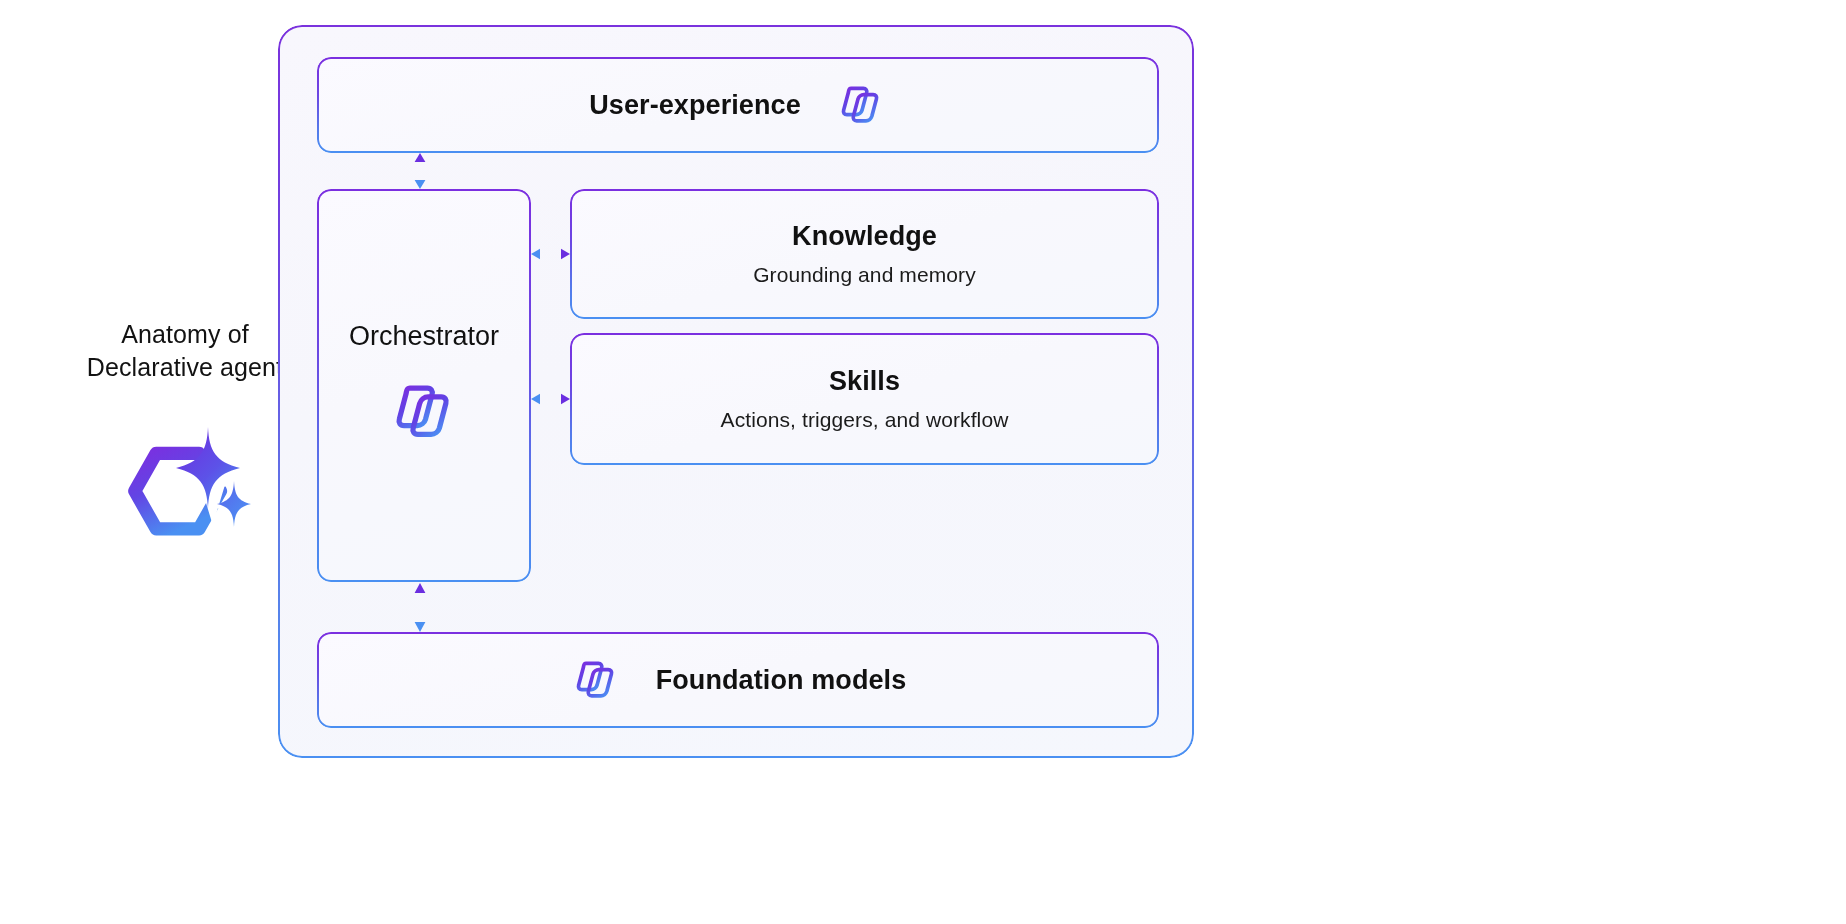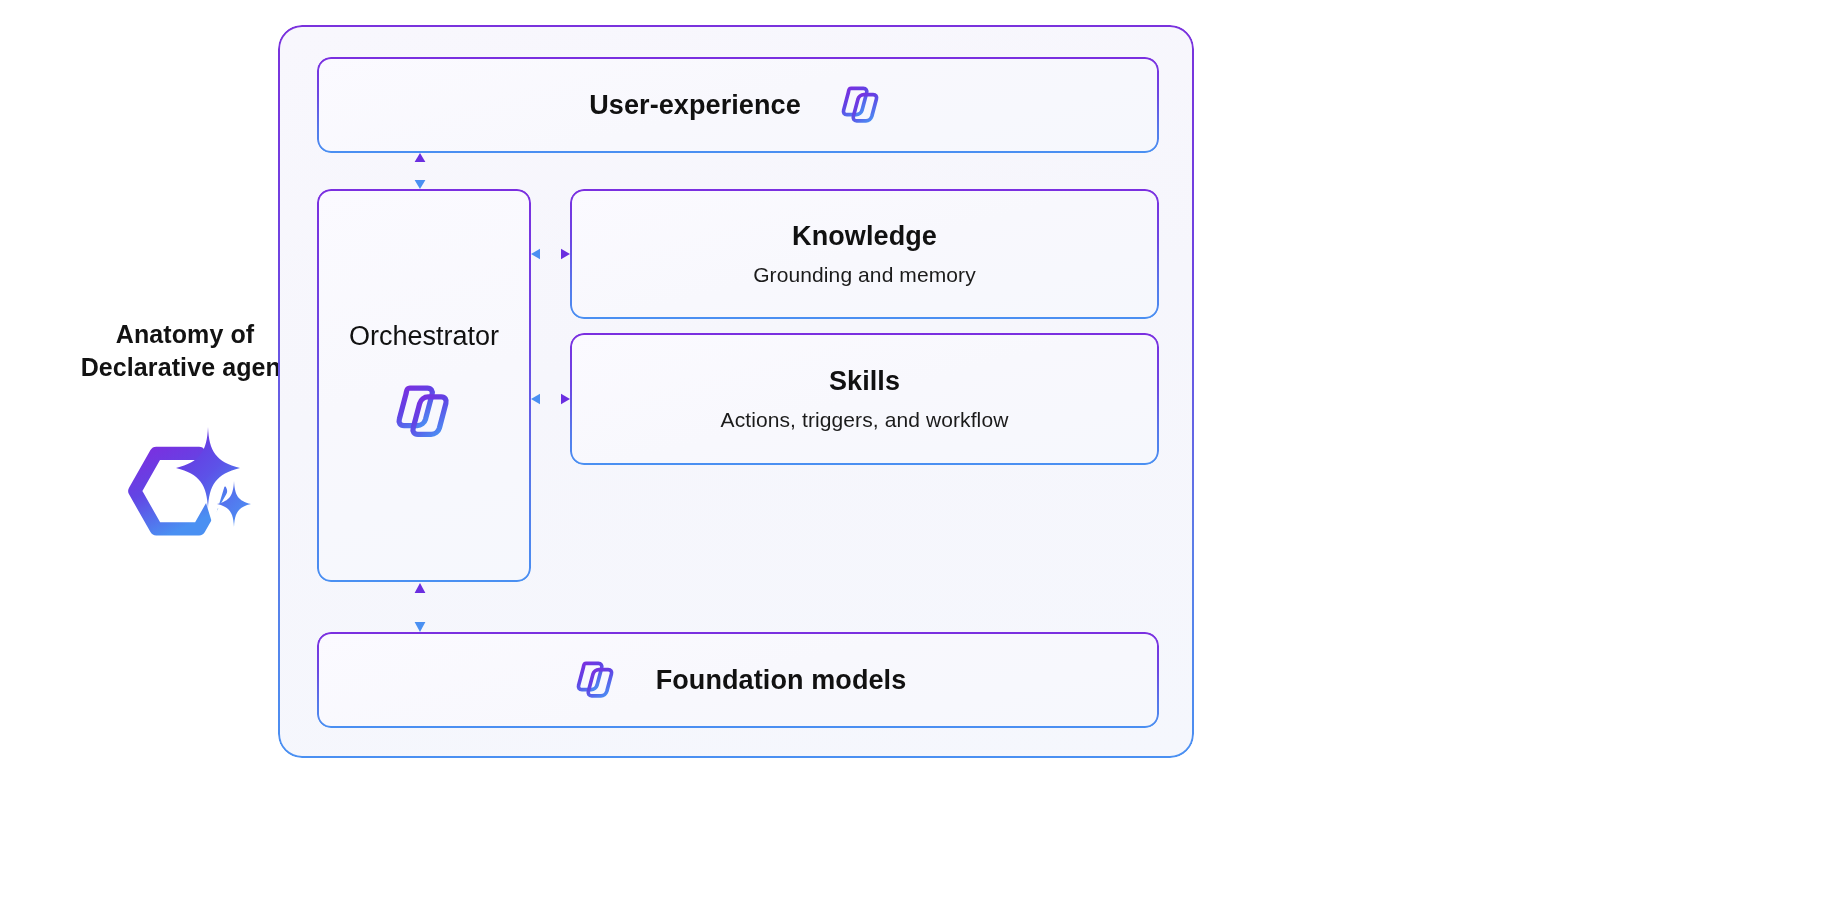--- a/index.html
+++ b/index.html
@@ -25,21 +25,21 @@
   
   #left-panel {
     position: absolute;
     left: 40px;
     top: 318px;
     width: 290px;
     text-align: center;
   }
   .caption-line {
     font-size: 25px;
-    font-weight: 700;
+    font-weight: 400;
     color: #121212;
     line-height: 1.30;
     letter-spacing: 0.1px;
   }
   #brand-mark {
     margin-top: 38px;
     display: flex;
     justify-content: center;
   }
 

